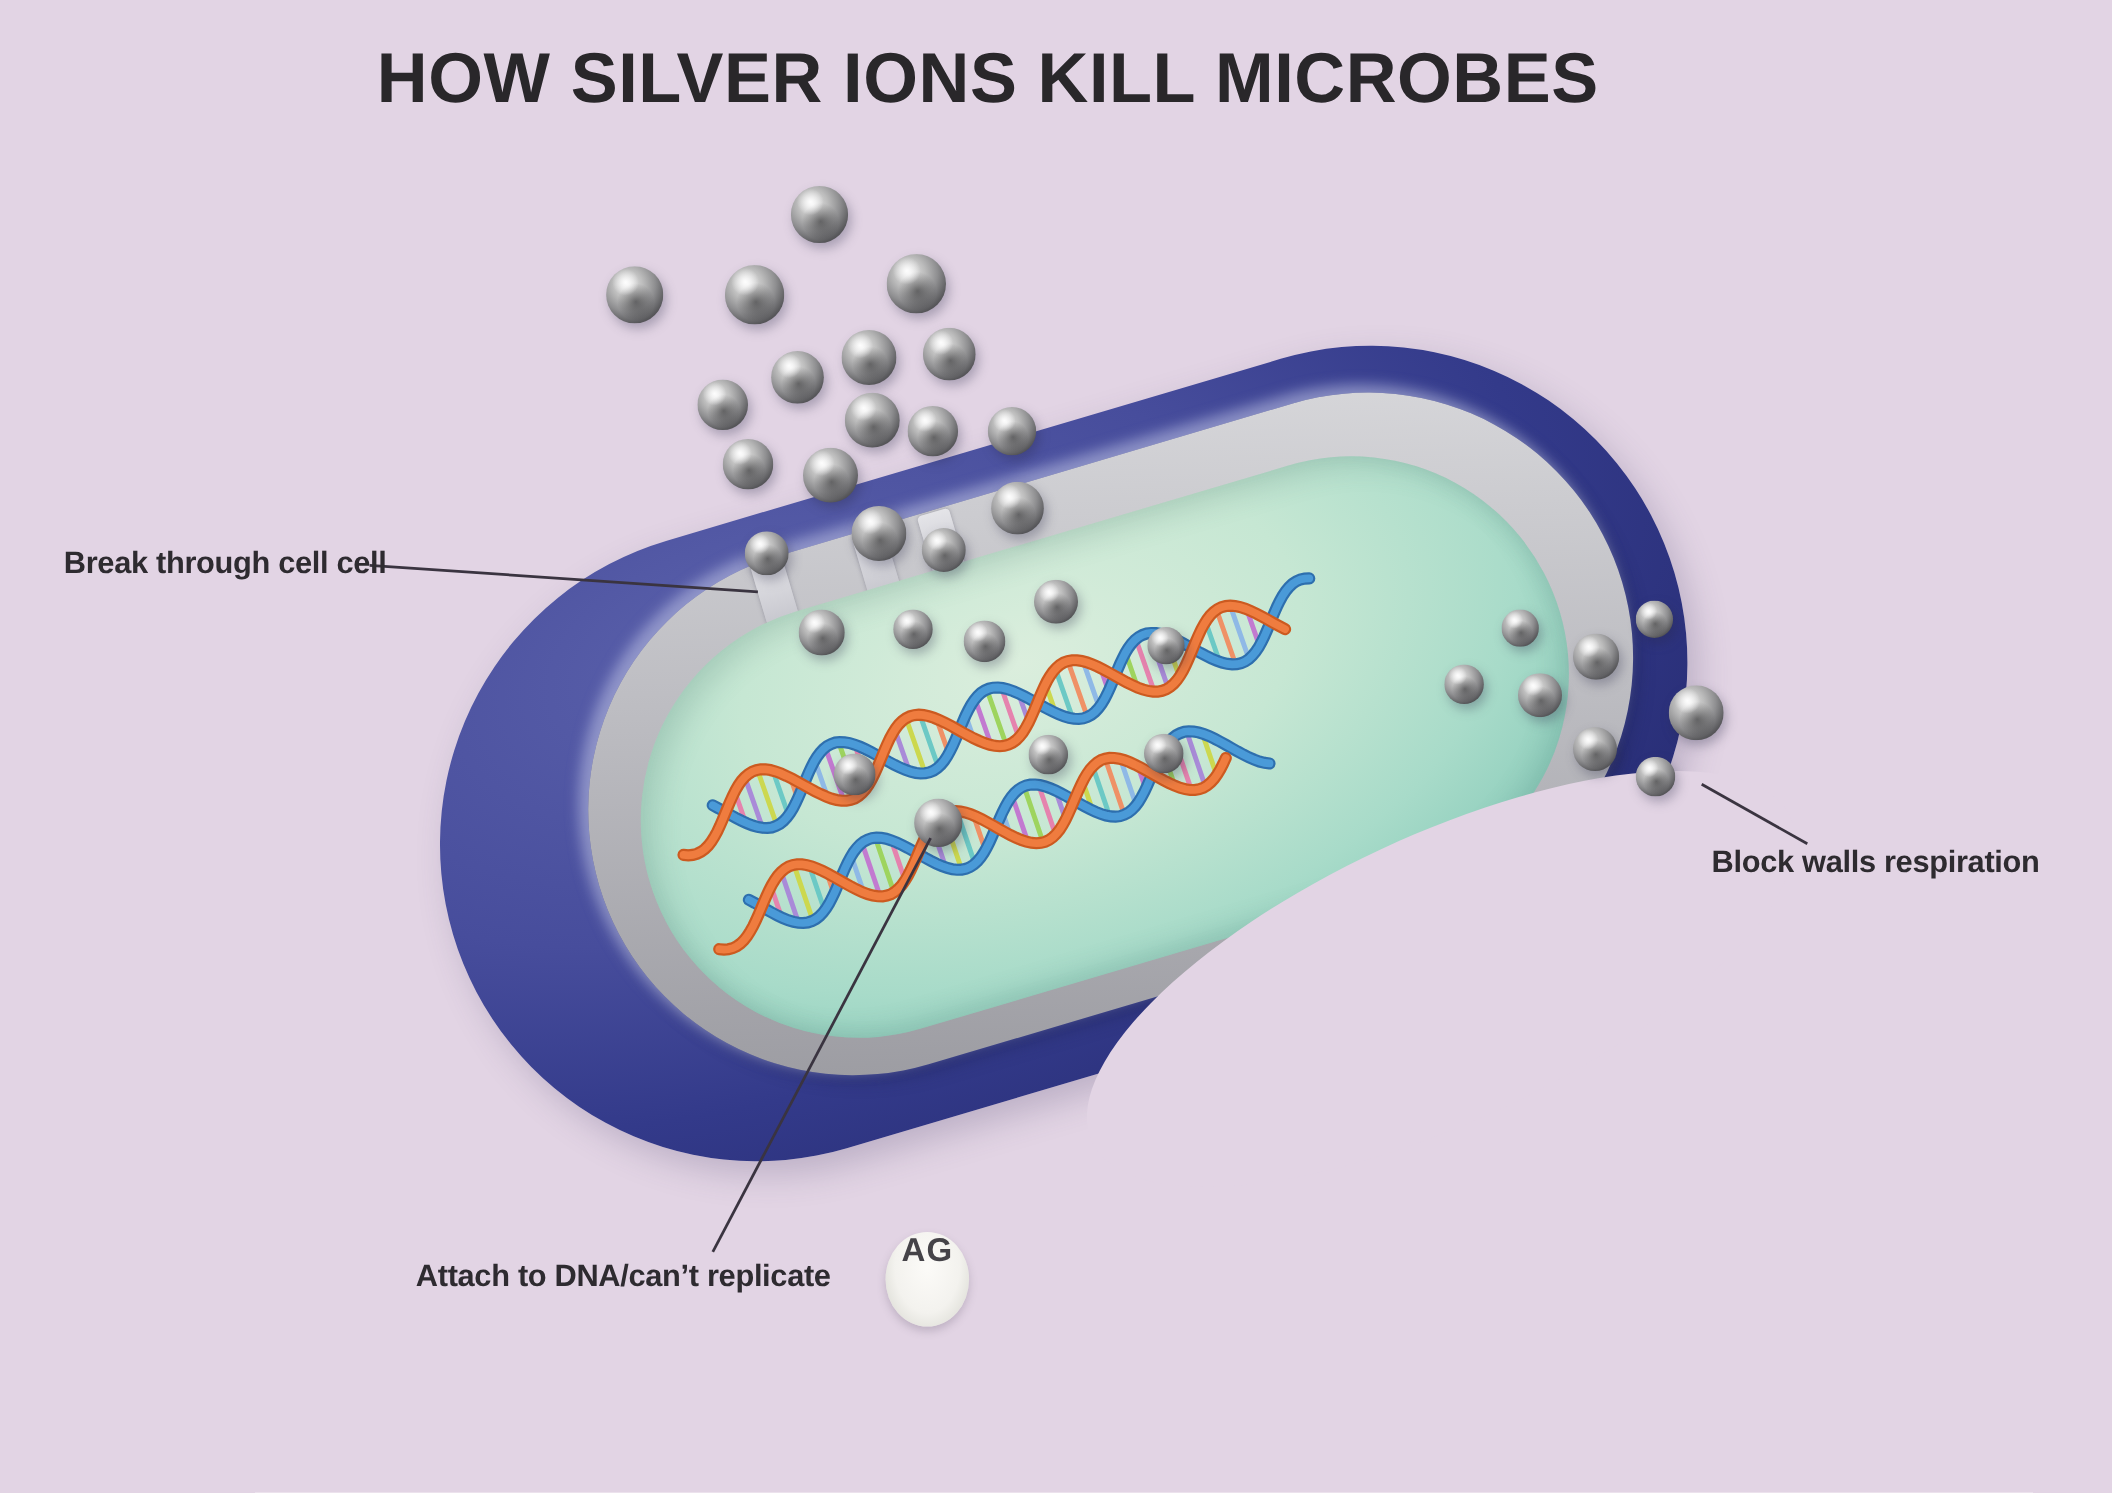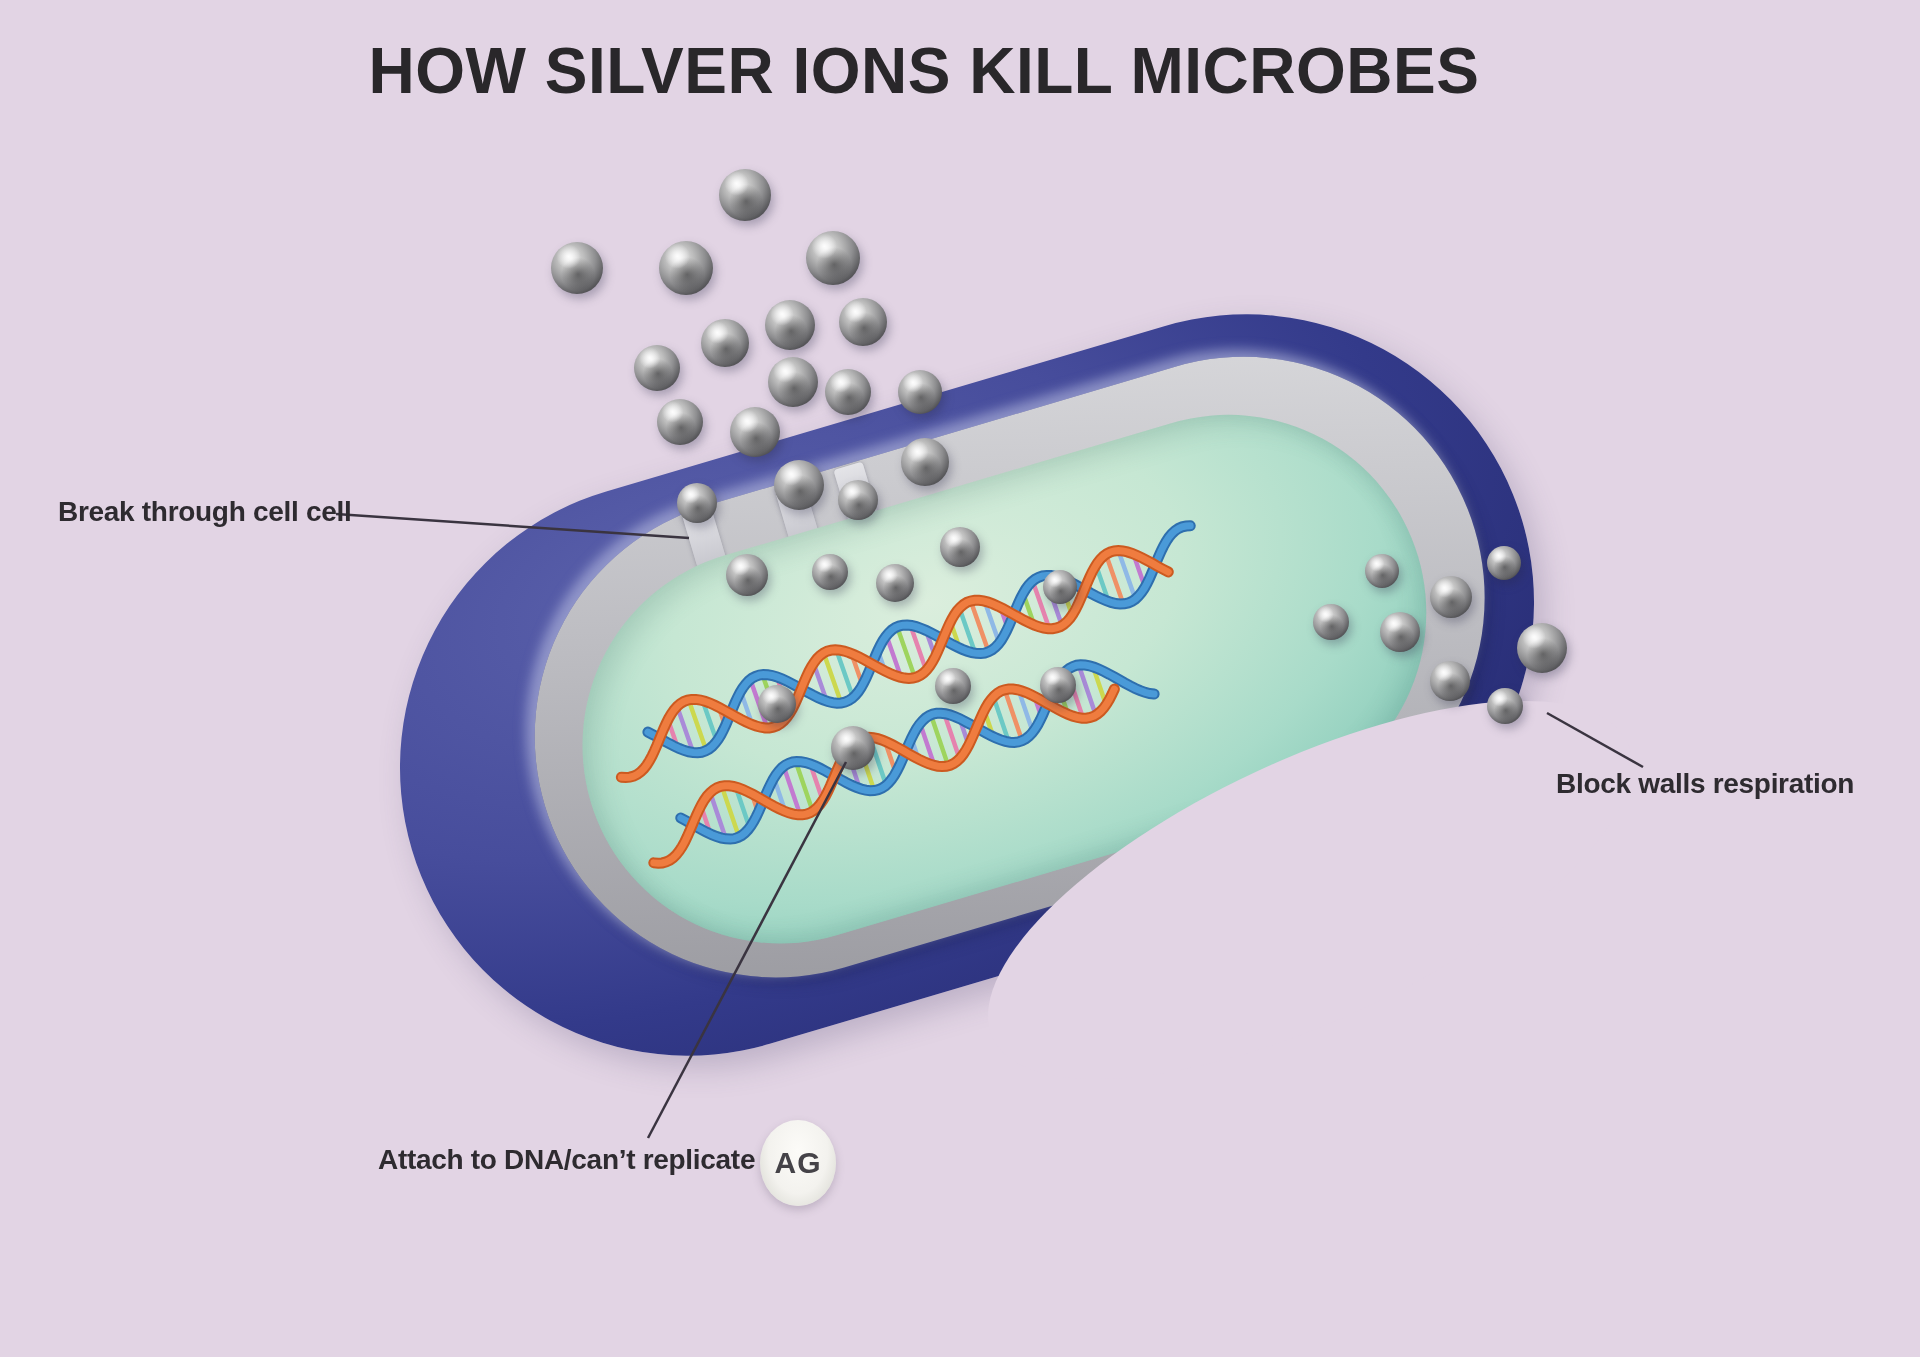--- a/index.html
+++ b/index.html
@@ -1,20 +1,20 @@
 <!DOCTYPE html>
 <html style="--bg: #e2d4e4; --ink: #29272a; --label: #2e2b30; --navy-hi: #5b61ab; --navy-mid: #474d9c; --navy: #333a8a; --navy-dk: #23276b; --wall-hi: #dadadd; --wall: #bdbdc2; --wall-dk: #98989e; --cyto-hi: #dbeedd; --cyto-mid: #c6e7d3; --cyto: #a8dbc9; --cyto-dk: #7ec5b4; --ion-hi: #e9e9e9; --ion-dk: #2e2e31; --ag-hi: #fcfbf8; --ag-dk: #d2d2ca;"><head>
 <meta charset="utf-8">
 <style>
   html,body{margin:0;padding:0;}
   body{font-family:"Liberation Sans", sans-serif;}
   .stage{position:relative;width:1920px;height:1357px;overflow:hidden;background:var(--bg,#e2d4e4);}
 
   .title{position:absolute;left:0;top:34px;width:1796px;margin:0;text-align:center;
-    font-size:64px;font-weight:700;letter-spacing:0.5px;color:var(--ink,#29272a);padding-left:26px;}
+    font-size:64px;font-weight:700;letter-spacing:0.5px;color:var(--ink,#29272a);}
 
   
   .microbe{position:absolute;left:388px;top:397px;width:1158px;height:576px;border-radius:288px;
     transform:rotate(-16.5deg);z-index:1;
     background:radial-gradient(ellipse at 28% 20%, var(--navy-hi) 0%, var(--navy-mid) 38%, var(--navy) 62%, var(--navy-dk) 100%);
     box-shadow:6px 14px 30px rgba(80,70,110,0.25);}
   .wall{position:absolute;left:140px;top:42px;width:970px;height:482px;border-radius:241px;
     background:linear-gradient(195deg, var(--wall-hi) 0%, var(--wall) 45%, var(--wall-dk) 100%);
     box-shadow:-5px -7px 12px 2px rgba(176,181,221,0.65), 4px 8px 14px rgba(30,35,80,0.35);}
   .cytoplasm{position:absolute;left:185px;top:95px;width:863px;height:396px;border-radius:198px;
@@ -33,22 +33,22 @@
       radial-gradient(circle at 38% 32%, var(--ion-hi) 0%, #bdbdbd 28%, #8e8e90 52%, #59595c 74%, var(--ion-dk) 96%);
     filter:drop-shadow(3px 5px 5px rgba(40,40,70,0.30));}
 
   .dna-layer svg{z-index:3;}
 
   
   .lines{position:absolute;left:0;top:0;z-index:5;pointer-events:none;}
   .label{position:absolute;font-size:28px;font-weight:700;letter-spacing:-0.3px;
     color:var(--label,#2e2b30);white-space:nowrap;z-index:6;}
 
-  .ag-badge{position:absolute;left:760px;top:1120px;width:76px;height:86px;border-radius:50%;
-    display:flex;align-items:center;justify-content:center;z-index:6;
+  .ag-badge{position:absolute;left:805px;top:1120px;width:76px;height:86px;border-radius:50%;
+    display:flex;justify-content:center;z-index:6;
     background:radial-gradient(ellipse at 50% 36%, var(--ag-hi) 0%, #f3f2ee 55%, #ddddd6 85%, var(--ag-dk) 100%);
     box-shadow:0 4px 8px rgba(100,90,110,0.28);}
   .ag-badge span{font-size:30px;font-weight:700;letter-spacing:1px;color:#454348;}
 </style>
 </head>
 <body>
 
 <div class="stage">
 
   <h1 class="title">HOW SILVER IONS KILL MICROBES</h1>

